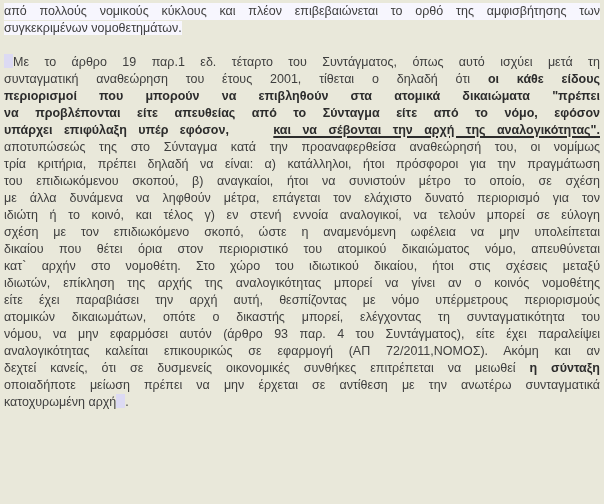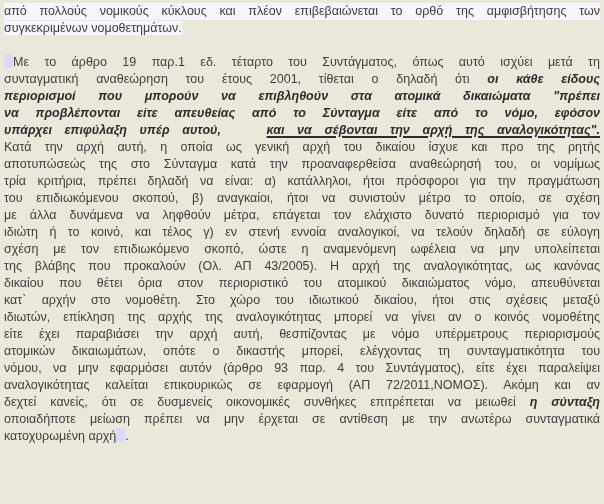--- a/index.html
+++ b/index.html
@@ -22,21 +22,21 @@
   .line {
     height: 17px;
     line-height: 17px;
     overflow: hidden;
     text-align: justify;
     text-align-last: justify;
     white-space: normal;
   }
   .line.last { text-align-last: left; }
   .line.fullhl { background: var(--sel-hl, #f7f6fe); }
-  .seg.b { font-weight: bold; color: var(--bold-color, #2c2c2c); font-style: italic; }
+  .seg.b { font-weight: bold; color: var(--bold-color, #2c2c2c); }
   .seg.u { text-decoration: underline; text-decoration-thickness: 1.5px; text-underline-offset: 2px; margin-left: 33px; }
   .seg.hl { background: var(--sel-hl, #f7f6fe); }
   .blk {
     display: inline-block;
     width: 9px;
     height: 14px;
     vertical-align: -2px;
     background: var(--sel-blk, #dcdaf3);
   }
 </style>
@@ -46,29 +46,27 @@
 <div class="doc">
     <div class="paragraph">
       <div class="line fullhl"><span class="seg">από πολλούς νομικούς κύκλους και πλέον επιβεβαιώνεται το ορθό της αμφισβήτησης των</span></div>
       <div class="line last"><span class="seg hl">συγκεκριμένων νομοθετημάτων.</span></div>
     </div>
     <div class="paragraph">
       <div class="line"><span class="blk"></span><span class="seg">Με το άρθρο 19 παρ.1 εδ. τέταρτο του Συντάγματος, όπως αυτό ισχύει μετά τη</span></div>
       <div class="line"><span class="seg">συνταγματική αναθεώρηση του έτους 2001, τίθεται ο δηλαδή ότι </span><span class="seg b">οι κάθε είδους</span></div>
       <div class="line"><span class="seg b">περιορισμοί που μπορούν να επιβληθούν στα ατομικά δικαιώματα "πρέπει</span></div>
       <div class="line"><span class="seg b">να προβλέπονται είτε απευθείας από το Σύνταγμα είτε από το νόμο, εφόσον</span></div>
-      <div class="line"><span class="seg b">υπάρχει επιφύλαξη υπέρ αυτού, </span><span class="seg b u">και να σέβονται την αρχή της αναλογικότητας".</span></div>
-      <div class="line"><span class="seg">Κατά την αρχή αυτή, η οποία ως γενική αρχή του δικαίου ίσχυε και προ της ρητής</span></div>
+      <div class="line"><span class="seg b">υπάρχει επιφύλαξη υπέρ εφόσον, </span><span class="seg b u">και να σέβονται την αρχή της αναλογικότητας".</span></div>
       <div class="line"><span class="seg">αποτυπώσεώς της στο Σύνταγμα κατά την προαναφερθείσα αναθεώρησή του, οι νομίμως</span></div>
       <div class="line"><span class="seg">τρία κριτήρια, πρέπει δηλαδή να είναι: α) κατάλληλοι, ήτοι πρόσφοροι για την πραγμάτωση</span></div>
       <div class="line"><span class="seg">του επιδιωκόμενου σκοπού, β) αναγκαίοι, ήτοι να συνιστούν μέτρο το οποίο, σε σχέση</span></div>
       <div class="line"><span class="seg">με άλλα δυνάμενα να ληφθούν μέτρα, επάγεται τον ελάχιστο δυνατό περιορισμό για τον</span></div>
-      <div class="line"><span class="seg">ιδιώτη ή το κοινό, και τέλος γ) εν στενή εννοία αναλογικοί, να τελούν δηλαδή σε εύλογη</span></div>
+      <div class="line"><span class="seg">ιδιώτη ή το κοινό, και τέλος γ) εν στενή εννοία αναλογικοί, να τελούν μπορεί σε εύλογη</span></div>
       <div class="line"><span class="seg">σχέση με τον επιδιωκόμενο σκοπό, ώστε η αναμενόμενη ωφέλεια να μην υπολείπεται</span></div>
-      <div class="line"><span class="seg">της βλάβης που προκαλούν (Ολ. ΑΠ 43/2005). Η αρχή της αναλογικότητας, ως κανόνας</span></div>
       <div class="line"><span class="seg">δικαίου που θέτει όρια στον περιοριστικό του ατομικού δικαιώματος νόμο, απευθύνεται</span></div>
       <div class="line"><span class="seg">κατ` αρχήν στο νομοθέτη. Στο χώρο του ιδιωτικού δικαίου, ήτοι στις σχέσεις μεταξύ</span></div>
       <div class="line"><span class="seg">ιδιωτών, επίκληση της αρχής της αναλογικότητας μπορεί να γίνει αν ο κοινός νομοθέτης</span></div>
       <div class="line"><span class="seg">είτε έχει παραβιάσει την αρχή αυτή, θεσπίζοντας με νόμο υπέρμετρους περιορισμούς</span></div>
       <div class="line"><span class="seg">ατομικών δικαιωμάτων, οπότε ο δικαστής μπορεί, ελέγχοντας τη συνταγματικότητα του</span></div>
       <div class="line"><span class="seg">νόμου, να μην εφαρμόσει αυτόν (άρθρο 93 παρ. 4 του Συντάγματος), είτε έχει παραλείψει</span></div>
       <div class="line"><span class="seg">αναλογικότητας καλείται επικουρικώς σε εφαρμογή (ΑΠ 72/2011,ΝΟΜΟΣ). Ακόμη και αν</span></div>
       <div class="line"><span class="seg">δεχτεί κανείς, ότι σε δυσμενείς οικονομικές συνθήκες επιτρέπεται να μειωθεί </span><span class="seg b">η σύνταξη</span></div>
       <div class="line"><span class="seg">οποιαδήποτε μείωση πρέπει να μην έρχεται σε αντίθεση με την ανωτέρω συνταγματικά</span></div>
       <div class="line last"><span class="seg">κατοχυρωμένη αρχή</span><span class="blk"></span><span class="seg">.</span></div>

